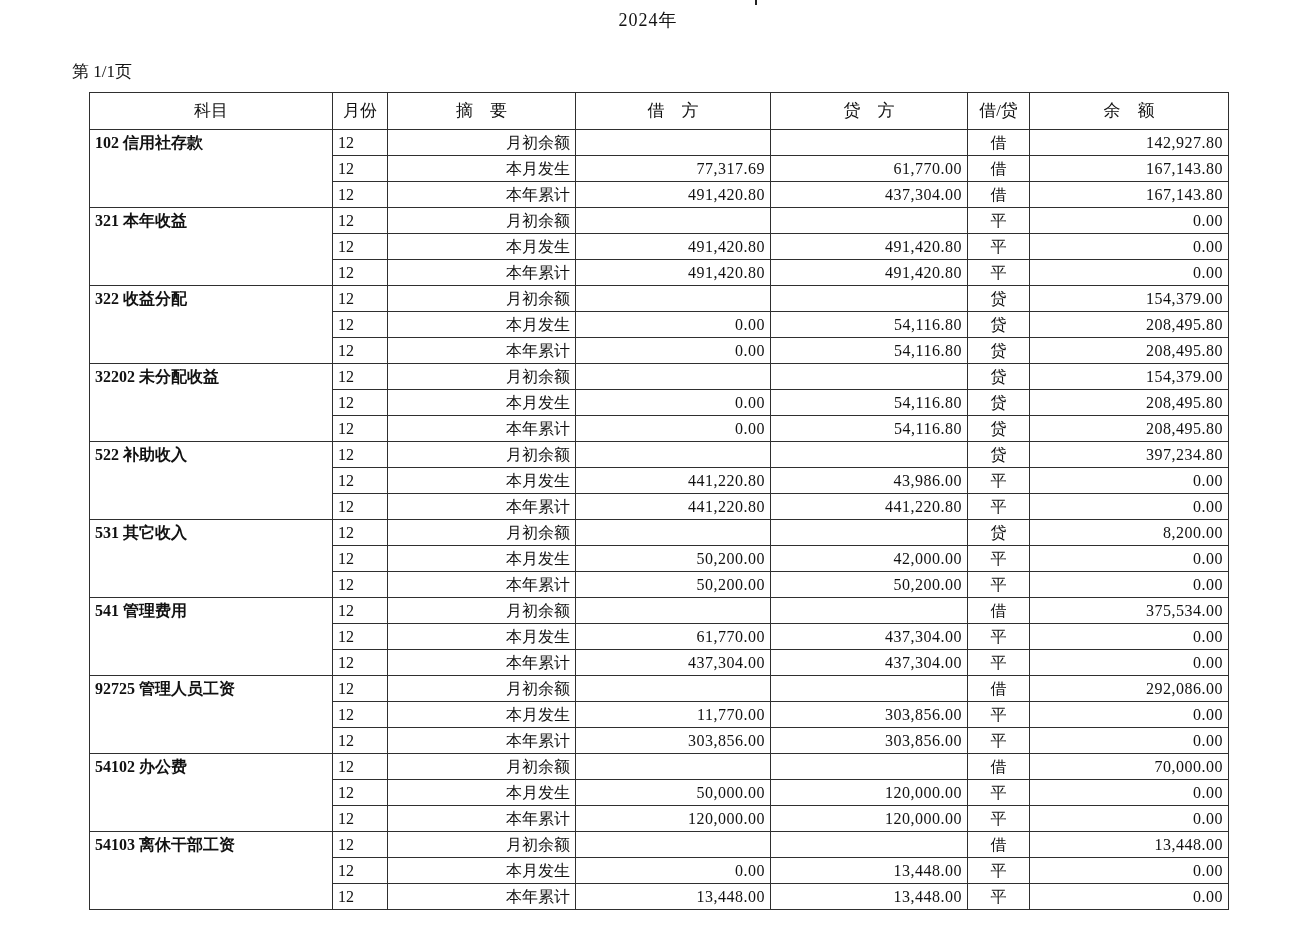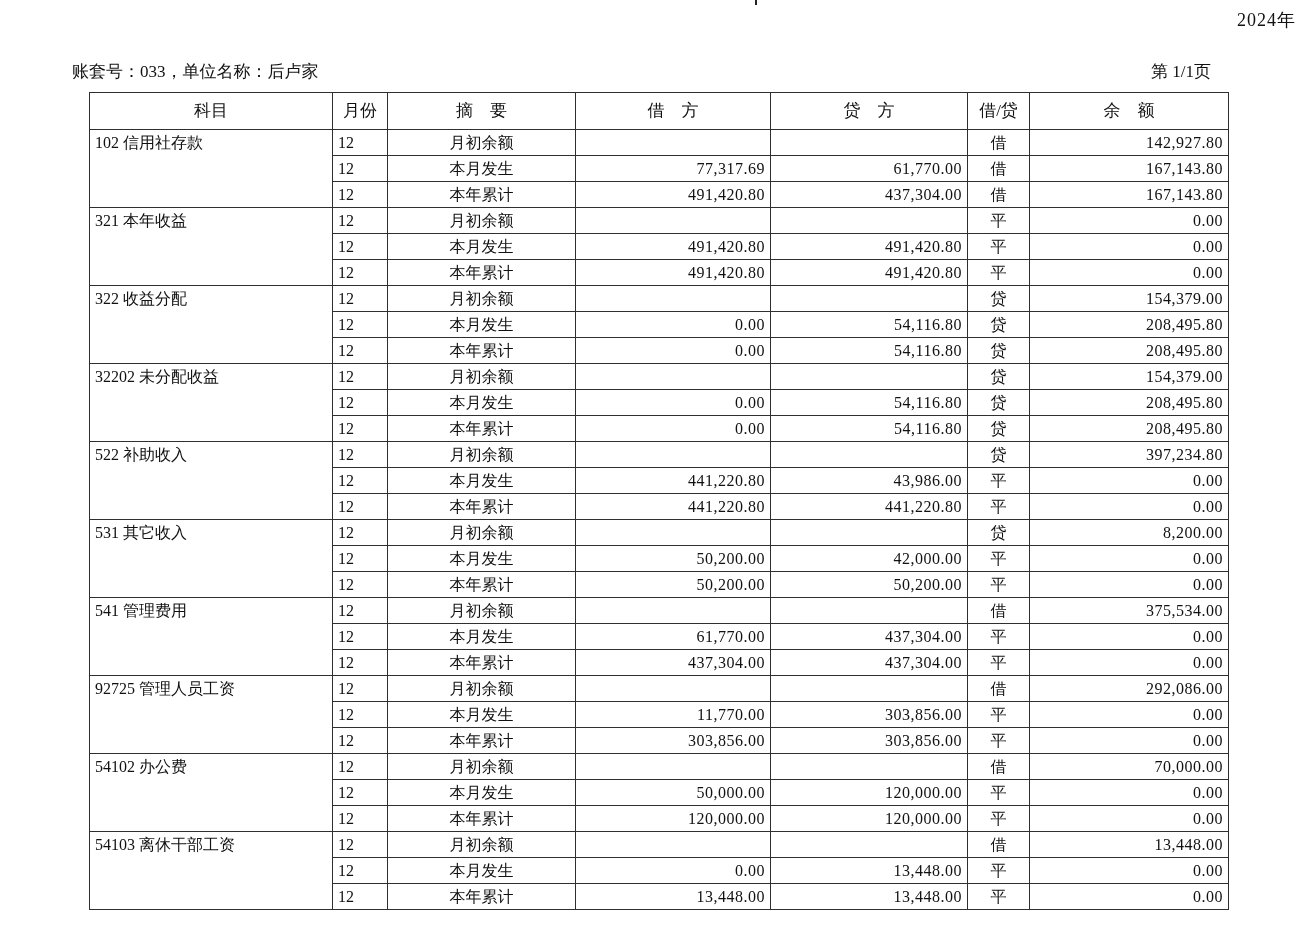--- a/index.html
+++ b/index.html
@@ -4,21 +4,21 @@
 <style>
   html,body{margin:0;padding:0;background:#ffffff;}
   body{
     width:1296px;height:938px;position:relative;overflow:hidden;
     font-family:"Liberation Serif","DejaVu Serif",serif;
     color:#111;
     -webkit-font-smoothing:antialiased;
   }
   .page-title{
     position:absolute;top:8px;left:0;width:100%;
-    text-align:right;font-size:18px;letter-spacing:1px;
+    text-align:center;font-size:18px;letter-spacing:1px;
   }
   .cutoff-mark{
     position:absolute;top:0;left:755px;width:2px;height:5px;background:#222;
   }
   .meta-row{
     position:absolute;top:60px;left:72px;width:1139px;
     display:flex;justify-content:space-between;align-items:flex-end;
     font-size:17px;
   }
   table.ledger{
@@ -37,35 +37,34 @@
     height:36px;line-height:36px;
     font-weight:normal;font-size:17px;text-align:center;
   }
   col.c-subject{width:243px;}
   col.c-month{width:55px;}
   col.c-summary{width:188px;}
   col.c-debit{width:195px;}
   col.c-credit{width:197px;}
   col.c-dc{width:62px;}
   col.c-balance{width:199px;}
-  td.subject{vertical-align:top;text-align:left;padding-left:3px;font-size:16px;}
+  td.subject{vertical-align:top;text-align:left;padding-left:3px;font-size:16px;font-weight:bold;}
   td.month{}
-  td.summary{text-align:center;}
+  td.summary{text-align:right;}
   td.num{text-align:right;font-family:"Liberation Serif","DejaVu Serif",serif;letter-spacing:0.5px;}
   td.dc{text-align:center;}
 </style>
 </head>
 <body>
 
 <div class="cutoff-mark"></div>
 
 <div class="page-title">2024年</div>
 
 <div class="meta-row">
-  <span>账套号：033，单位名称：后卢家</span>
   <span>第 1/1页</span>
 </div>
 
 <table class="ledger">
   <colgroup>
     <col class="c-subject">
       <col class="c-month">
       <col class="c-summary">
     <col class="c-debit">
       <col class="c-credit">

